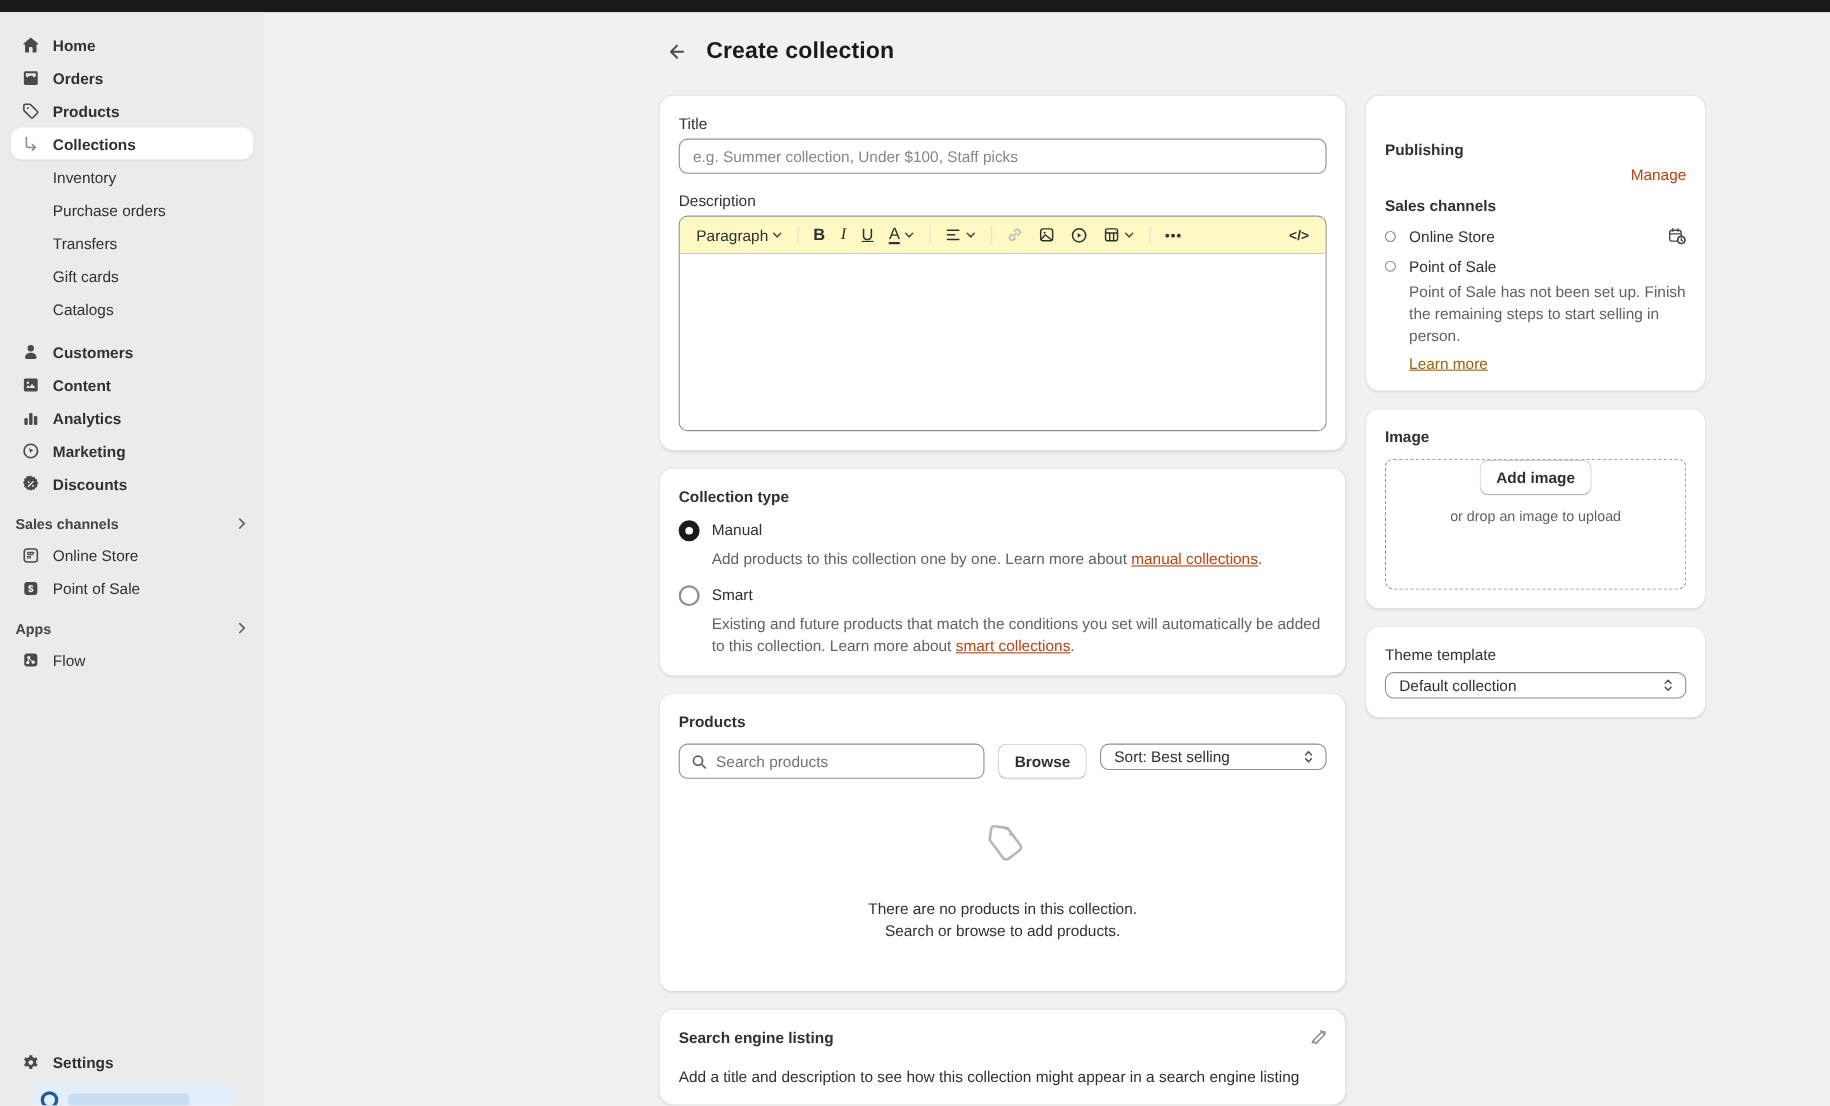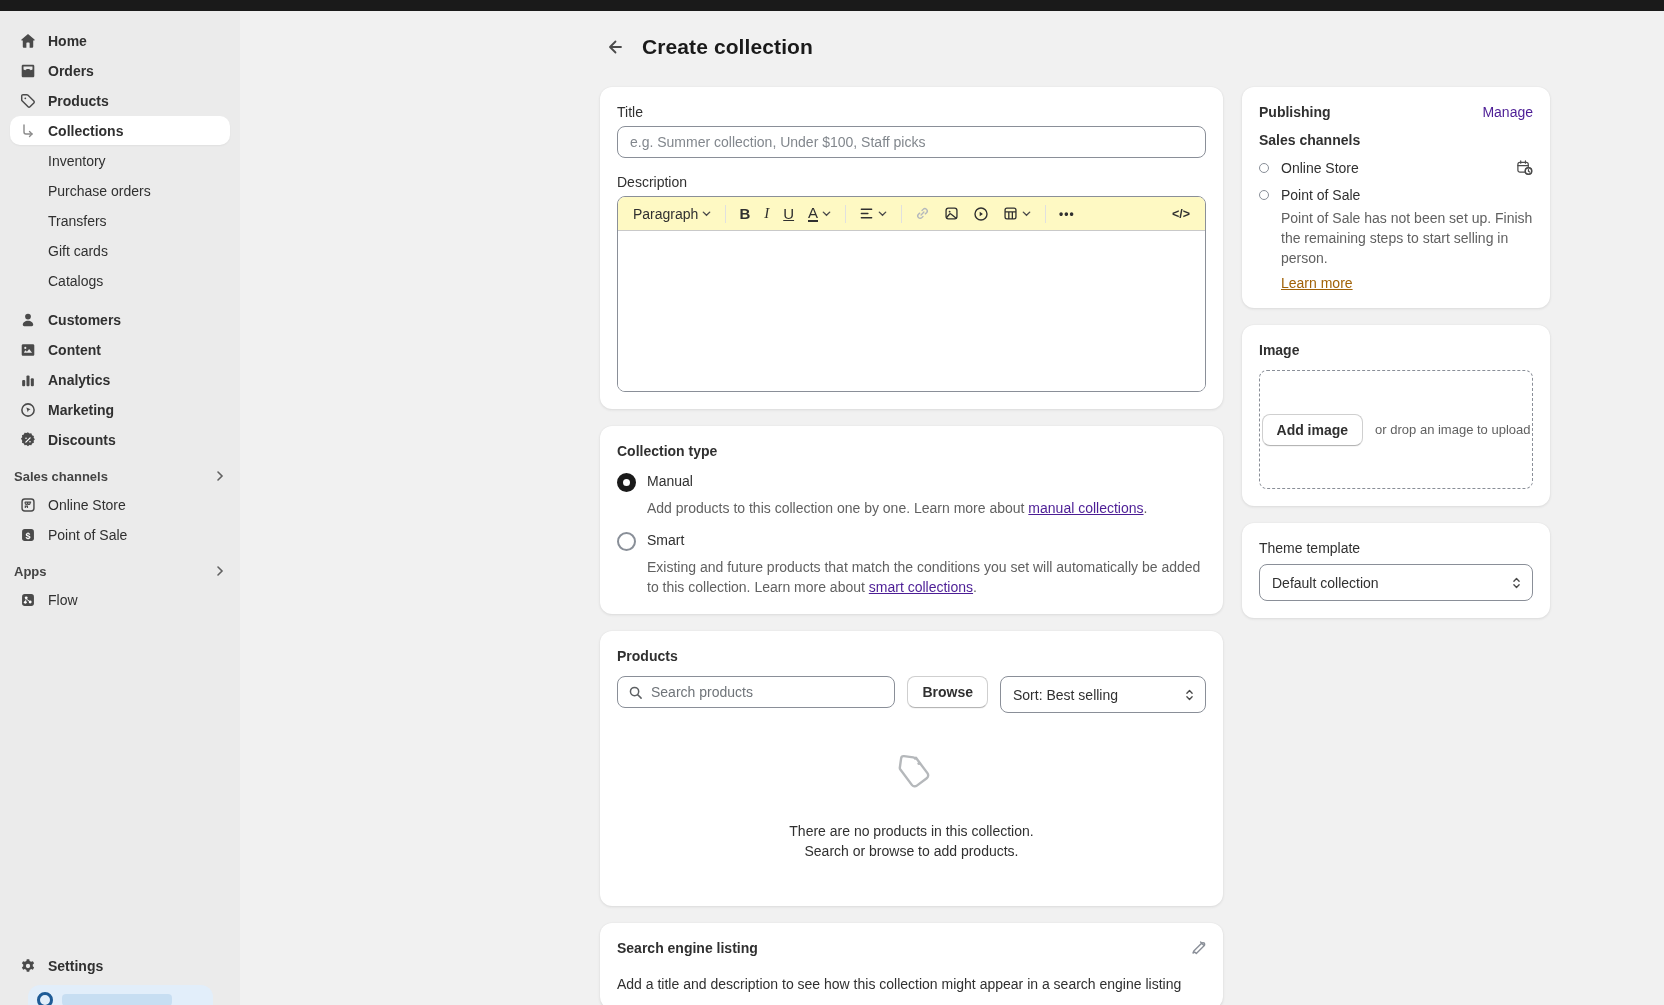--- a/index.html
+++ b/index.html
@@ -57,59 +57,59 @@
   .tb-sep { width:1px; height:18px; background:#e0e0e0; margin:0 8px; flex:none; }
   .tb-btn { display:flex; align-items:center; gap:3px; padding:4px 5px; border-radius:6px; cursor:pointer; color:#303030; }
   .tb-btn.disabled { color:#b4b8bc; }
   .tb-bold { font-weight:700; font-size:15px; }
   .tb-italic { font-style:italic; font-family:"Liberation Serif",serif; font-size:15px; }
   .tb-underline { text-decoration:underline; font-size:15px; }
   .tb-colorA { font-size:15px; border-bottom:2px solid #303030; line-height:15px; }
   .tb-spacer { flex:1; }
   .editor-body { height:160px; background:#fff; }
 
-  .link { color:#4c1d95; text-decoration:none; cursor:pointer; }
+  .link { color:#c2410c; text-decoration:none; cursor:pointer;margin-top:47px; }
   .link.u { text-decoration:underline; }
 
   
   .radio-row { display:flex; align-items:flex-start; gap:11px; margin-top:14px; cursor:pointer; }
   .radio-on { width:19px; height:19px; border-radius:50%; border:6px solid #1a1a1a; background:#fff; flex:none; }
   .radio-off { width:19px; height:19px; border-radius:50%; border:2px solid #898f98; background:#fff; flex:none; }
   .radio-desc { margin:6px 0 0 30px; color:#616161; line-height:20px; }
 
   
   .products-row { display:flex; gap:12px; margin-top:12px; }
   .search-box { flex:1; display:flex; align-items:center; gap:8px; height:32px; border:1px solid #8a8f98; border-radius:8px; padding:0 10px; background:#fff; }
   .search-box input { border:none; outline:none; flex:1; font-size:14px; font-family:"Liberation Sans",sans-serif; color:#303030; background:transparent; }
   .search-box input::placeholder { color:#6f7479; }
   .btn { height:32px; padding:0 14px; background:#fff; border:1px solid #cfcfcf; border-bottom-color:#b5b5b5; border-radius:8px;
          font-weight:700; font-size:14px; color:#303030; display:flex; align-items:center; cursor:pointer;
          box-shadow:0 1px 0 rgba(0,0,0,.04); font-family:"Liberation Sans",sans-serif; }
-  .select-box { display:flex; align-items:center; justify-content:space-between; gap:18px; height:37px; border:1px solid #8a8f98;
+  .select-box { display:flex; align-items:center; justify-content:space-between; gap:18px; height:24px; border:1px solid #8a8f98;
                 border-radius:8px; padding:0 10px 0 12px; background:#fff; cursor:pointer; color:#303030; }
   .sort-select { width:206px; flex:none; }
   .empty-state { text-align:center; padding:36px 0 28px 0; }
   .empty-state .tagwrap { display:flex; justify-content:center; margin-bottom:24px; }
   .empty-line { line-height:20px; color:#303030; }
 
   
   .seo-head { display:flex; align-items:flex-start; justify-content:space-between; }
   .seo-text { margin-top:20px; color:#303030; }
 
   
   .pub-head { display:flex; align-items:center; justify-content:space-between; }
   .pub-sub { font-weight:700; margin-top:12px; }
   .channel-row { display:flex; align-items:center; gap:12px; margin-top:11px; }
   .bullet { width:10px; height:10px; border:1.5px solid #898f98; border-radius:50%; flex:none; }
   .channel-row .grow { flex:1; }
   .pos-note { margin:5px 0 0 22px; color:#616161; line-height:20px; }
   .learn-more { display:inline-block; margin:7px 0 0 22px; }
 
-  .dropzone { margin-top:12px; border:1px dashed #8a8f98; border-radius:8px; height:119px; display:flex; flex-direction:row;
-              align-items:center; justify-content:center; gap:12px; }
+  .dropzone { margin-top:12px; border:1px dashed #8a8f98; border-radius:8px; height:119px; display:flex; flex-direction:column;
+              align-items:center; justify-content:flex-start; gap:12px; }
   .drop-text { color:#616161; font-size:13px; }
 
   .theme-select { margin-top:8px; }
 </style>
 </head>
 <body>
 
 <div class="topbar"></div>
 
 <div class="app">

